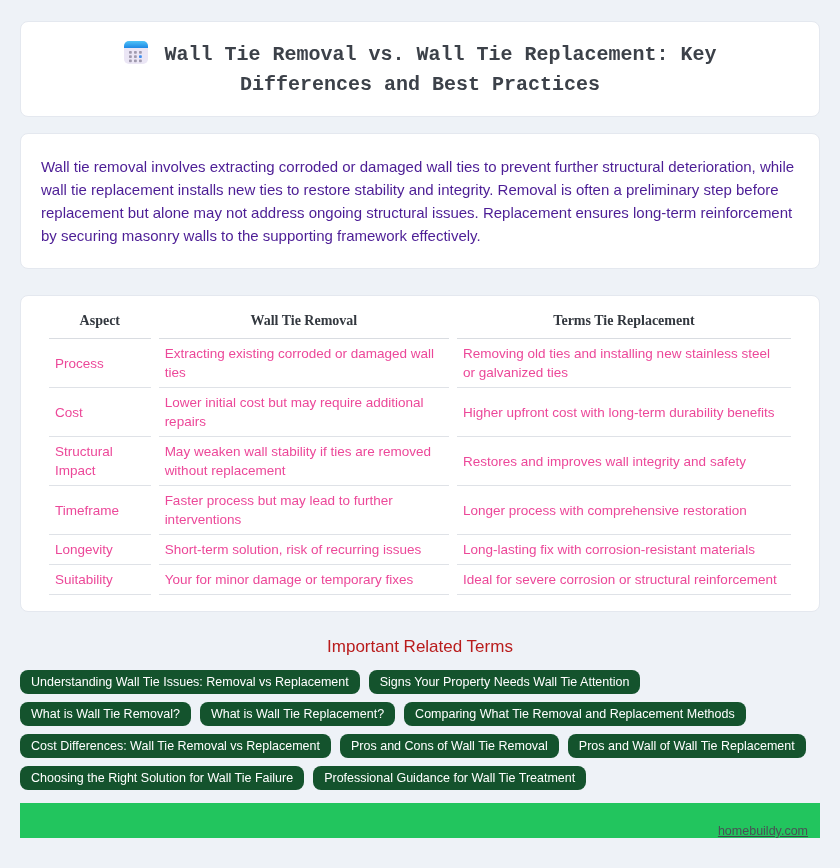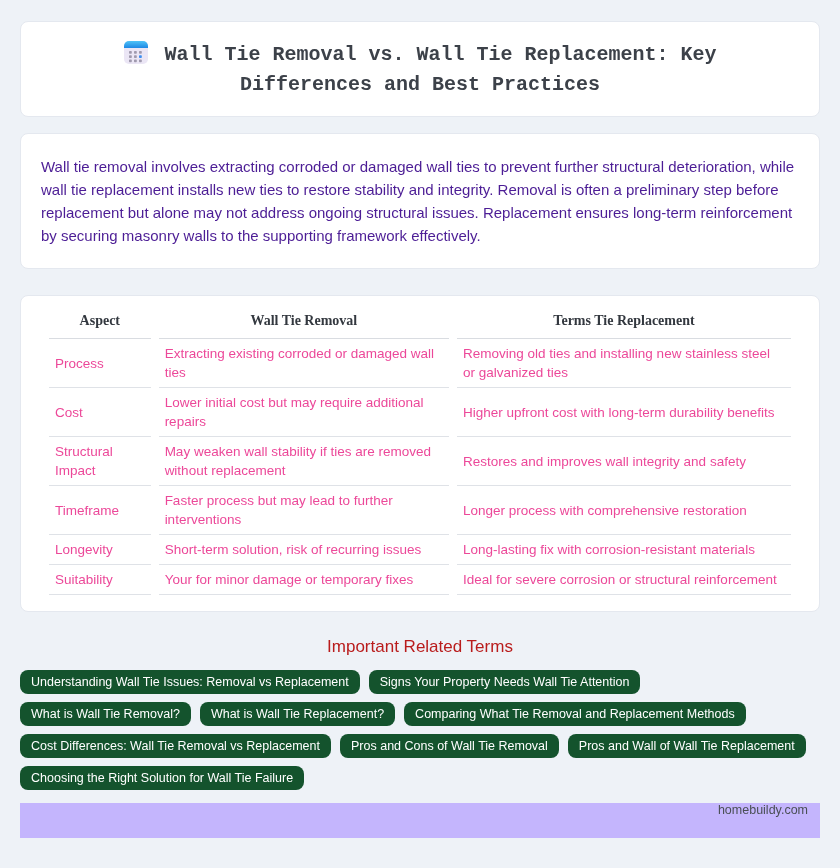--- a/index.html
+++ b/index.html
@@ -112,25 +112,26 @@
     line-height: 14px;
     padding: 5px 11px;
     cursor: pointer;
     white-space: nowrap;
   }
 
   
   .footer-bar {
     margin: 13px 20px 0;
     height: 35px;
-    background: #c4b5fd;
+    background: #22c55e;
     display: flex;
-    align-items: flex-start;
+    align-items: flex-end;
     justify-content: flex-end;
     padding-right: 12px;
+    text-decoration: underline;
   }
   .footer-site {
     font-size: 12.5px;
     color: #4a4f55;
     text-decoration: none;
   }
 </style>
 </head>
 <body>
 
@@ -216,17 +217,18 @@
 <div class="terms-wrap">
     <button class="term-tag">Understanding Wall Tie Issues: Removal vs Replacement</button>
     <button class="term-tag">Signs Your Property Needs Wall Tie Attention</button>
     <button class="term-tag">What is Wall Tie Removal?</button>
     <button class="term-tag">What is Wall Tie Replacement?</button>
     <button class="term-tag">Comparing What Tie Removal and Replacement Methods</button>
     <button class="term-tag">Cost Differences: Wall Tie Removal vs Replacement</button>
     <button class="term-tag">Pros and Cons of Wall Tie Removal</button>
     <button class="term-tag">Pros and Wall of Wall Tie Replacement</button>
     <button class="term-tag">Choosing the Right Solution for Wall Tie Failure</button>
+    <button class="term-tag">Professional Guidance for Wall Tie Treatment</button>
   </div>
 
 <div class="footer-bar">
   <a class="footer-site" href="#">homebuildy.com</a>
 </div>
 
 </body></html>

